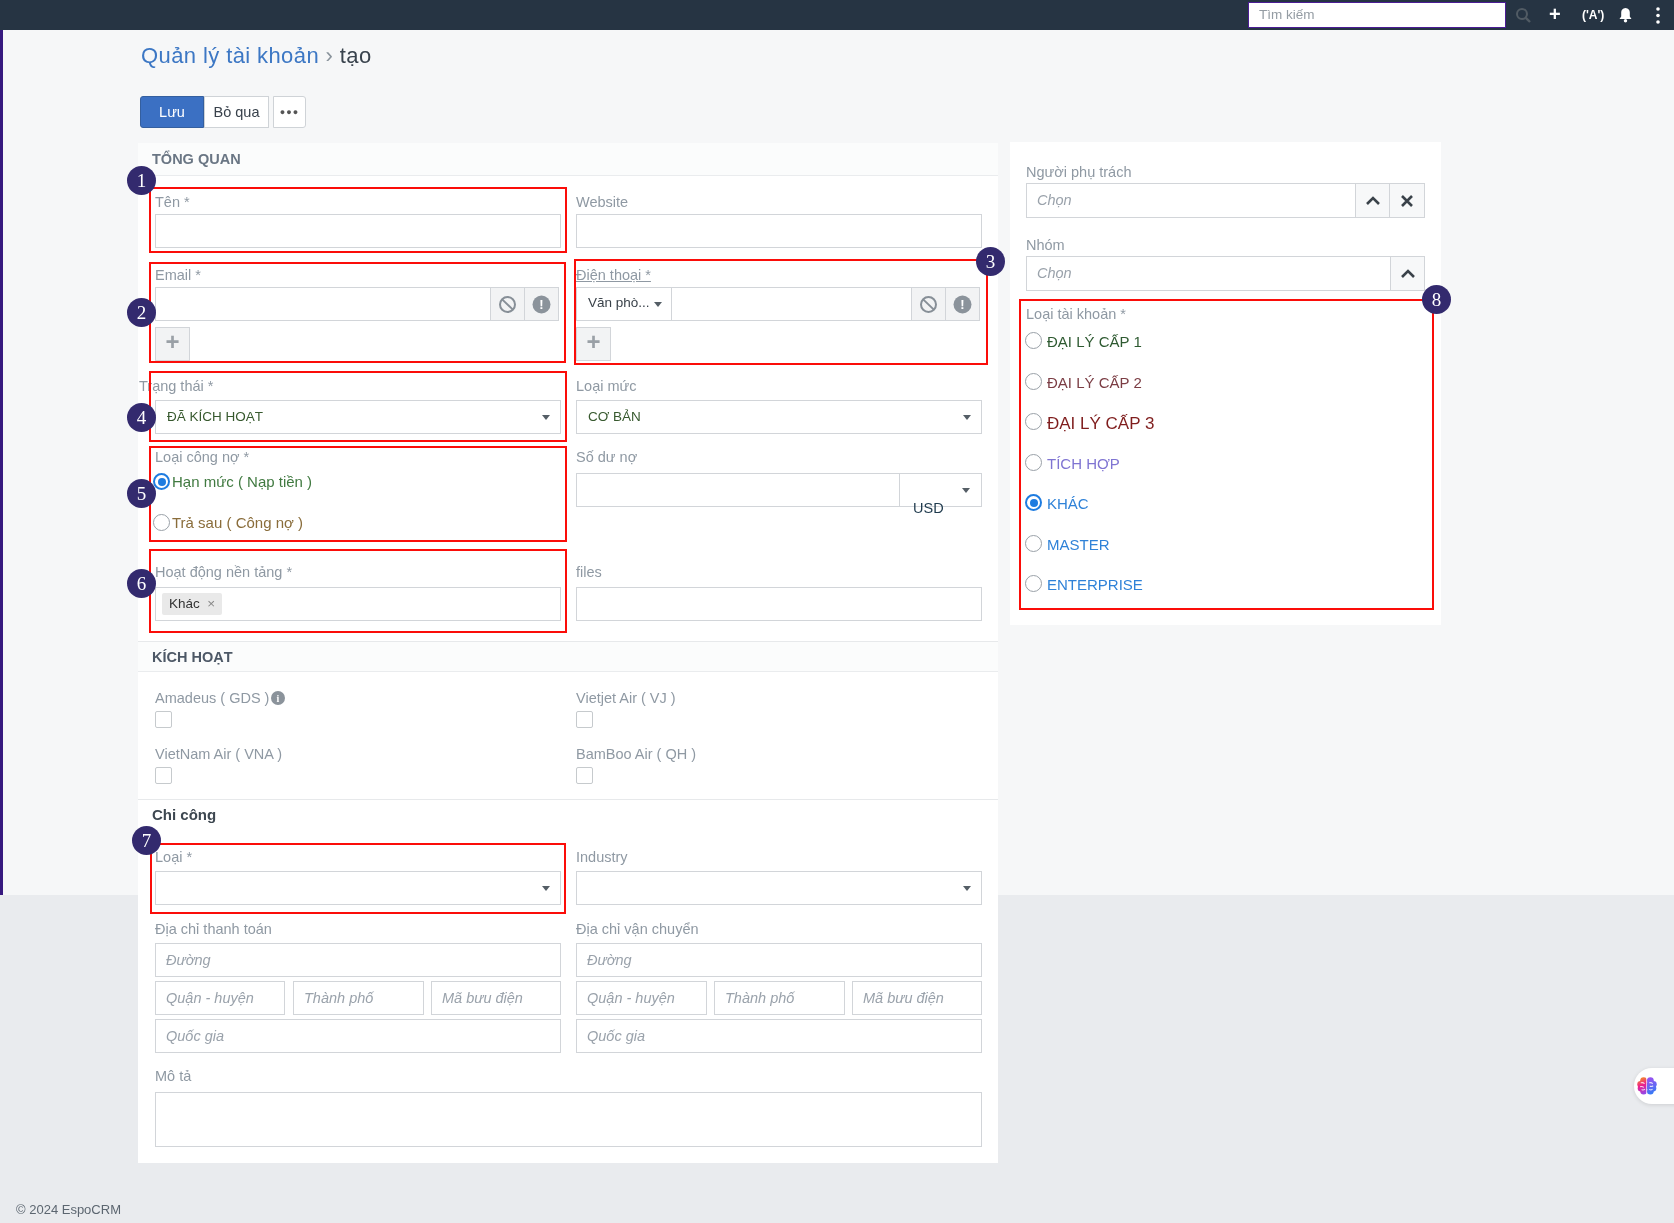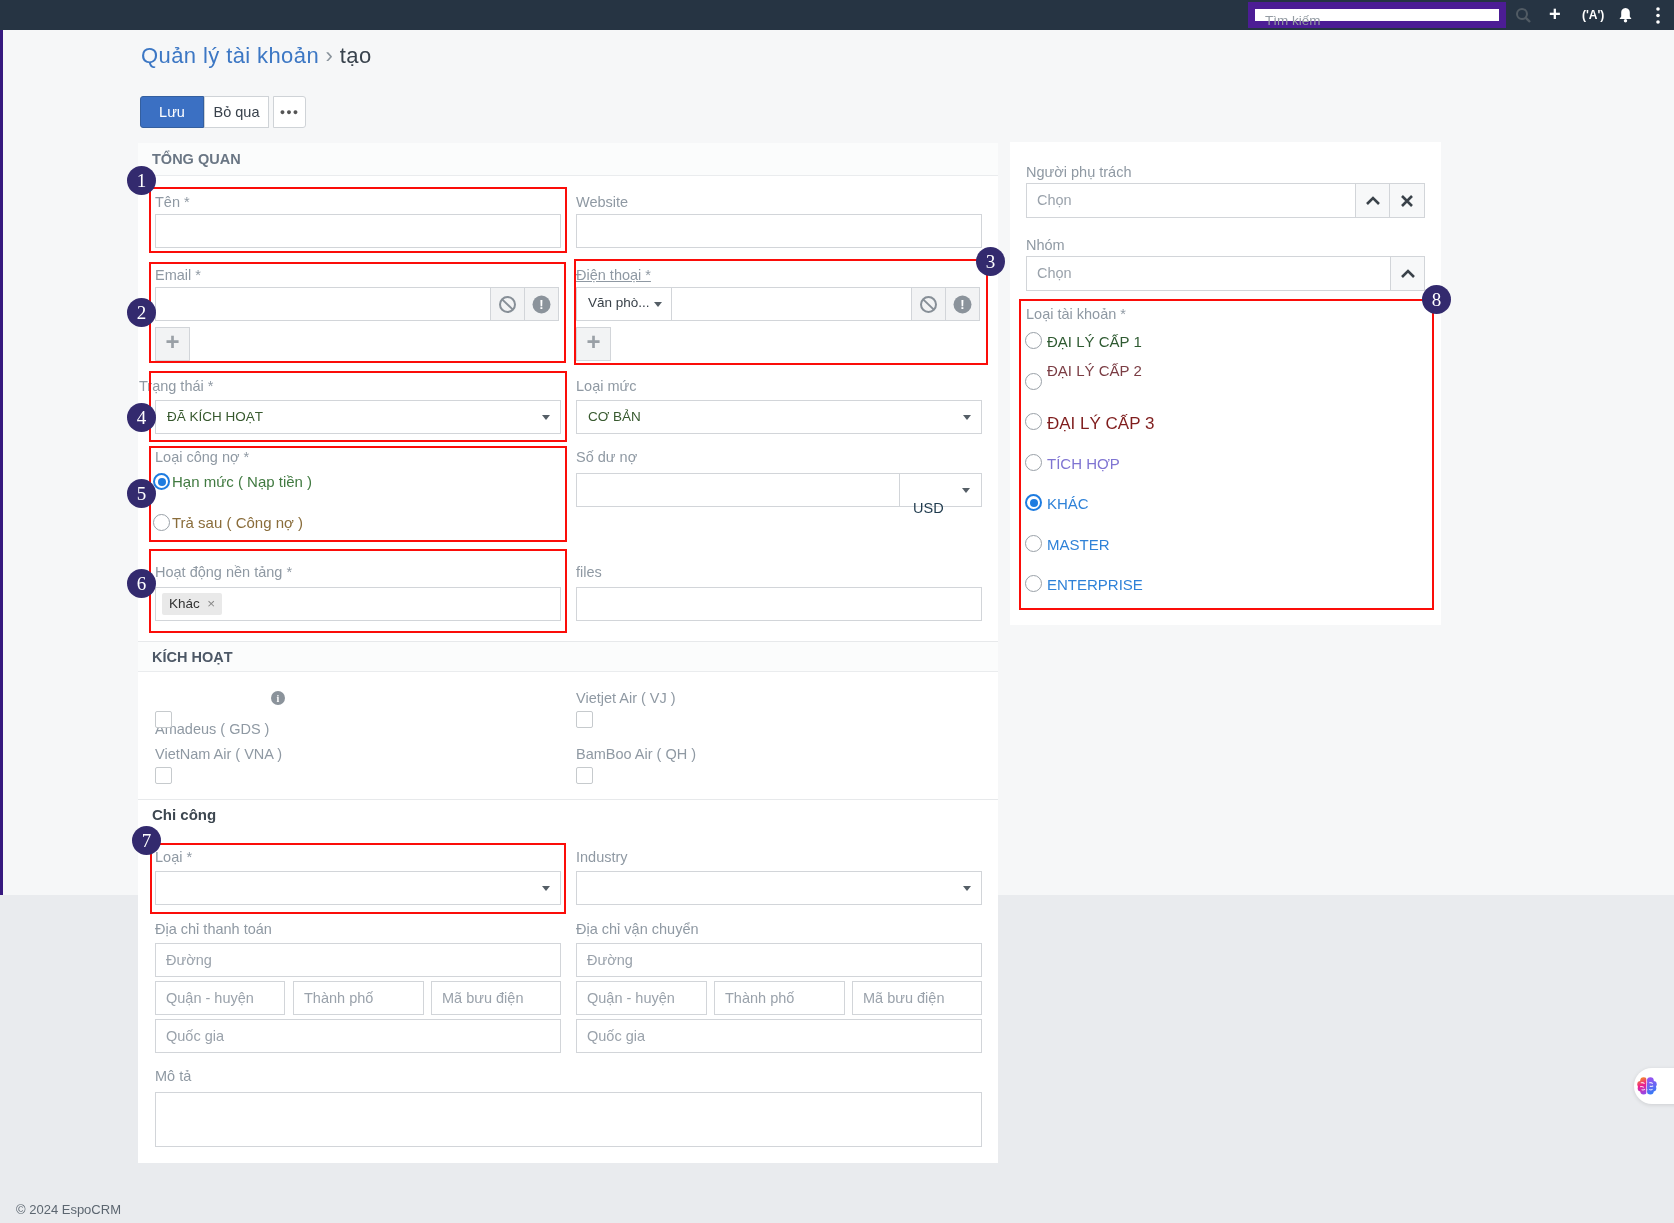--- a/index.html
+++ b/index.html
@@ -2,25 +2,25 @@
 <html><head>
 <meta charset="utf-8">
 <style>
   * { margin:0; padding:0; box-sizing:border-box; }
   html,body { width:1674px; height:1223px; }
   body { font-family:"Liberation Sans", sans-serif; background:#e9ebee; position:relative; overflow:hidden; }
   .abs { position:absolute; }
   .topbg { left:0; top:30px; width:1674px; height:865px; background:#f6f7f8; }
   .strip { left:0; top:30px; width:3px; height:865px; background:#37197f; }
   .nav { left:0; top:0; width:1674px; height:30px; background:#263443; }
-  .search { left:1248px; top:2px; width:258px; height:26px; background:#fff; border:7px solid #4c1d95; font-size:13.5px; color:#949ca3; line-height:24px; padding-left:10px; }
+  .search { left:1248px; top:2px; width:258px; height:26px; background:#fff; border:1px solid #4c1d95; font-size:13.5px; color:#949ca3; line-height:24px; padding-left:10px; }
   .navicon { color:#fff; }
   label, .lbl { color:#8f99a3; font-size:14.5px; position:absolute; white-space:nowrap; }
   .inp { position:absolute; background:#fff; border:1px solid #d2d5d9; height:34px; }
-  .ph { color:#9aa2ab; font-size:14.5px; line-height:32px; padding-left:10px; white-space:nowrap; overflow:hidden; }
+  .ph { color:#9aa2ab; font-size:14.5px; line-height:32px; padding-left:10px; white-space:nowrap; overflow:hidden;font-style:italic; }
   .addon { position:absolute; background:#f2f3f4; border:1px solid #d2d5d9; height:34px; width:35px; display:flex; align-items:center; justify-content:center; }
   .caret { position:absolute; width:0; height:0; border-left:4.5px solid transparent; border-right:4.5px solid transparent; border-top:5px solid #555e66; }
   .redbox { position:absolute; border:2px solid #fb0d09; }
   .badge { position:absolute; width:29px; height:29px; border-radius:50%; background:#332a6e; color:#fff; font-family:"Liberation Serif", serif; font-size:19px; display:flex; align-items:center; justify-content:center; }
   .radio { position:absolute; width:17px; height:17px; border-radius:50%; border:1px solid #9aa1a8; background:#fff; }
   .radio.sel { border:2px solid #1e7ce0; }
   .radio.sel::after { content:""; position:absolute; left:2.5px; top:2.5px; width:8px; height:8px; border-radius:50%; background:#1e7ce0; }
   .chk { position:absolute; width:17px; height:17px; border:1px solid #c6cacd; background:#fff; border-radius:2px; }
   .shead { position:absolute; font-weight:bold; }
 </style>
@@ -127,21 +127,21 @@
 
   <label style="left:155px;top:564px;">Hoạt động nền tảng *</label>
   <label style="left:576px;top:564px;">files</label>
   <div class="inp" style="left:155px;top:587px;width:406px;"></div>
   <div class="abs" style="left:162px;top:593px;width:60px;height:22px;background:#e9e9e9;border-radius:2px;font-size:13.5px;color:#333;line-height:22px;text-align:center;">Khác&nbsp;&nbsp;<span style="color:#888;">×</span></div>
   <div class="inp" style="left:576px;top:587px;width:406px;"></div>
 
   <div class="abs" style="left:138px;top:641px;width:860px;height:31px;background:#fbfcfc;border-top:1px solid #e7e9eb;border-bottom:1px solid #eaecee;"></div>
   <div class="shead" style="left:152px;top:649px;font-size:14.5px;color:#4d5866;">KÍCH HOẠT</div>
 
-  <label style="left:155px;top:690px;margin-top:31px;">Amadeus ( GDS ) </label>
+  <label style="left:155px;top:690px;">Amadeus ( GDS ) </label>
   <svg class="abs" style="left:271px;top:691px;" width="14" height="14" viewBox="0 0 14 14">
     <circle cx="7" cy="7" r="7" fill="#8b939b"></circle>
     <text x="7" y="10.5" text-anchor="middle" fill="#fff" font-size="10" font-weight="bold" font-family="Liberation Serif">i</text>
   </svg>
   <label style="left:576px;top:690px;">Vietjet Air ( VJ )</label>
   <div class="chk" style="left:155px;top:711px;"></div>
   <div class="chk" style="left:576px;top:711px;"></div>
   <label style="left:155px;top:746px;">VietNam Air ( VNA )</label>
   <label style="left:576px;top:746px;">BamBoo Air ( QH )</label>
   <div class="chk" style="left:155px;top:767px;"></div>
@@ -195,21 +195,21 @@
   <div class="addon" style="left:1390px;top:256px;width:35px;height:35px;background:#f7f8f9;">
     <svg width="16" height="10" viewBox="0 0 16 10">
       <path d="M2 8 L8 2 L14 8" fill="none" stroke="#3a424a" stroke-width="2.6"></path>
     </svg>
   </div>
 
   <label style="left:1026px;top:306px;">Loại tài khoản *</label>
   <div class="radio" style="left:1025px;top:332px;"></div>
   <div class="abs" style="left:1047px;top:333px;font-size:15px;color:#2e5a31;">ĐẠI LÝ CẤP 1</div>
   <div class="radio" style="left:1025px;top:373px;"></div>
-  <div class="abs" style="left:1047px;top:362px;font-size:15px;color:#7b3d44;">ĐẠI LÝ CẤP 2</div>
+  <div class="abs" style="left:1047px;top:374px;font-size:15px;color:#7b3d44;">ĐẠI LÝ CẤP 2</div>
   <div class="radio" style="left:1025px;top:413px;"></div>
   <div class="abs" style="left:1047px;top:414px;font-size:17px;color:#7f1d1d;">ĐẠI LÝ CẤP 3</div>
   <div class="radio" style="left:1025px;top:454px;"></div>
   <div class="abs" style="left:1047px;top:455px;font-size:15px;color:#7f74d2;">TÍCH HỢP</div>
   <div class="radio sel" style="left:1025px;top:494px;"></div>
   <div class="abs" style="left:1047px;top:495px;font-size:15px;color:#2f82d8;">KHÁC</div>
   <div class="radio" style="left:1025px;top:535px;"></div>
   <div class="abs" style="left:1047px;top:536px;font-size:15px;color:#2f82d8;">MASTER</div>
   <div class="radio" style="left:1025px;top:575px;"></div>
   <div class="abs" style="left:1047px;top:576px;font-size:15px;color:#2f82d8;">ENTERPRISE</div>

